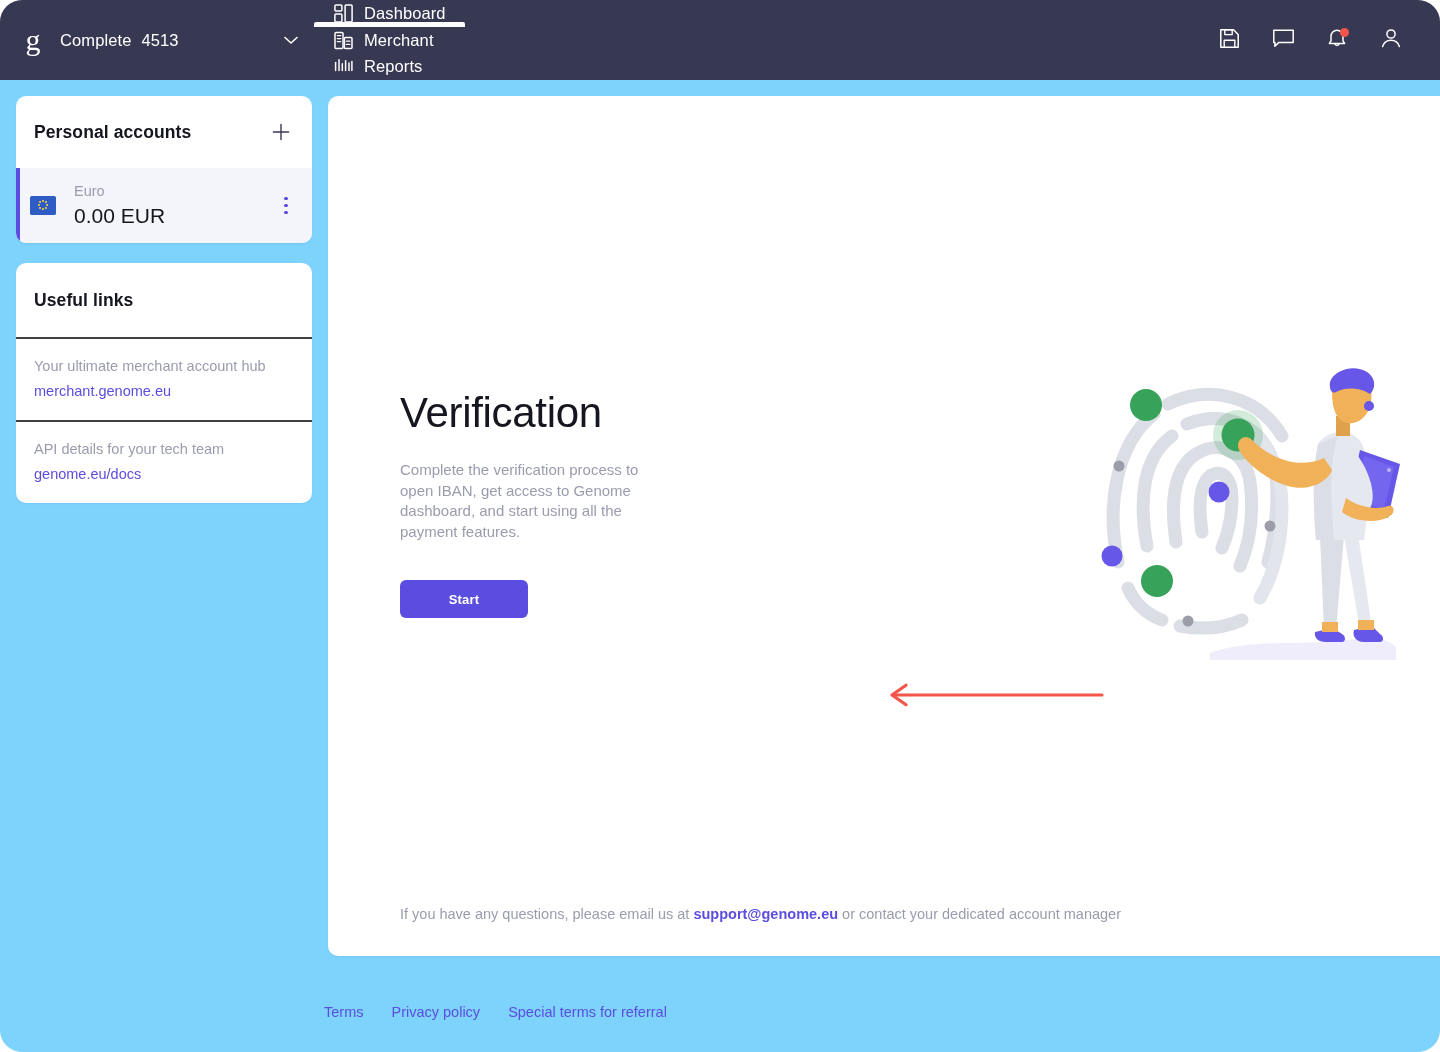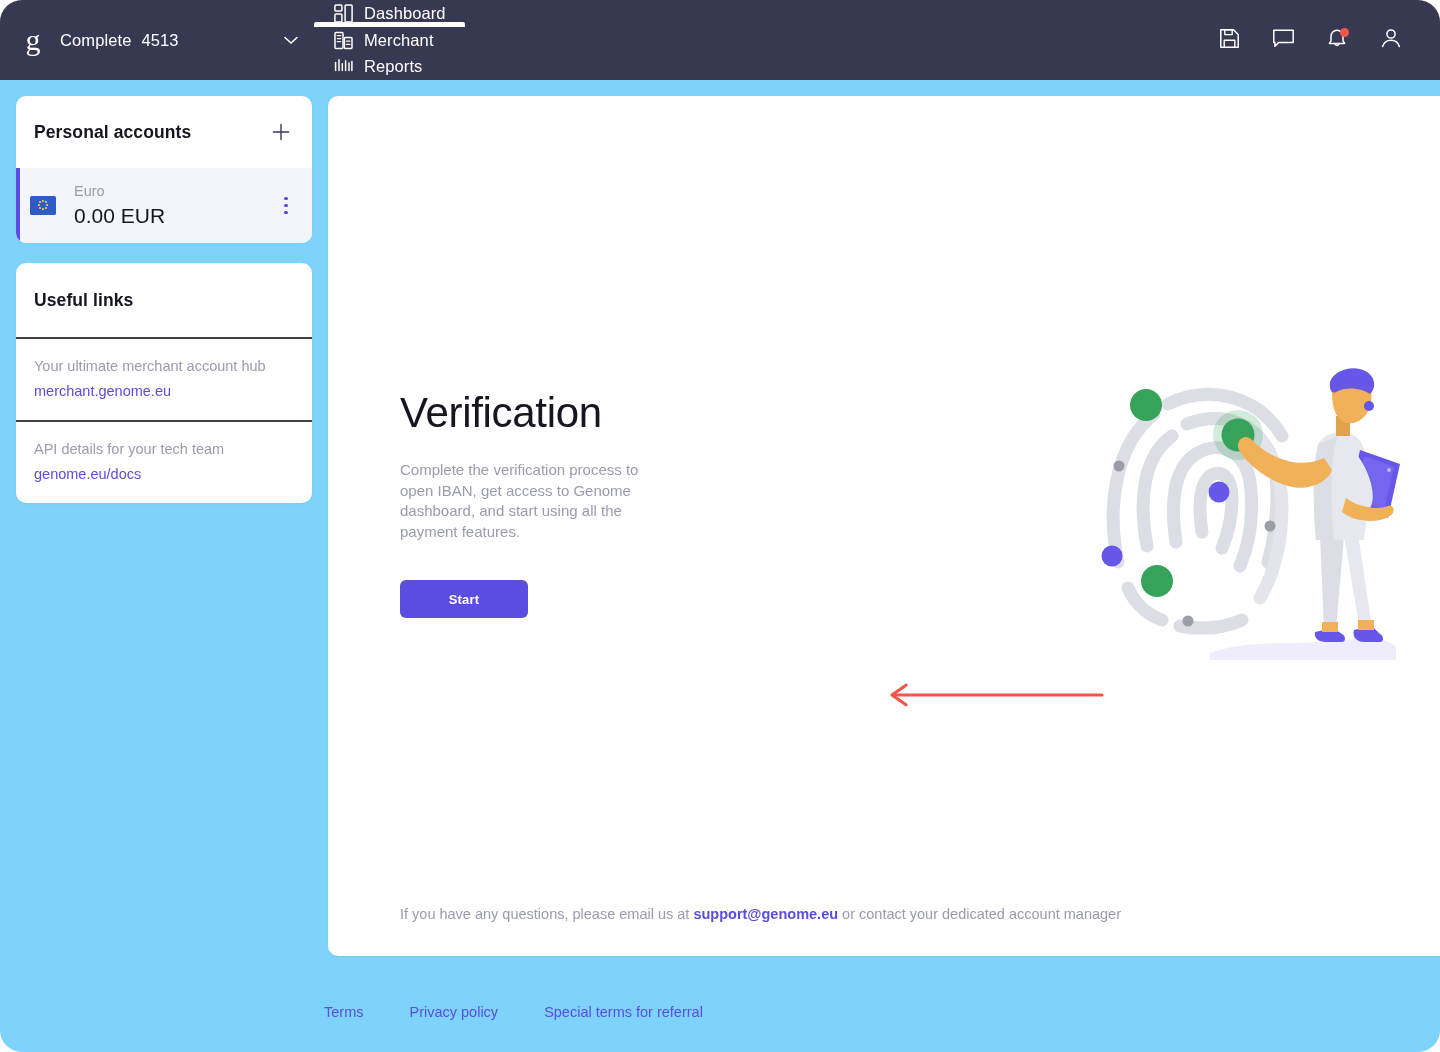--- a/index.html
+++ b/index.html
@@ -355,21 +355,21 @@
     cursor: pointer;
   }
 
   
   .footer-links {
     position: absolute;
     left: 324px;
     bottom: 32px;
     display: flex;
     align-items: center;
-    gap: 46px;
+    gap: 28px;
   }
   .footer-links a {
     color: #5b4de0;
     font-size: 14.5px;
     text-decoration: none;
     cursor: pointer;
   }
 </style>
 </head>
 <body>

